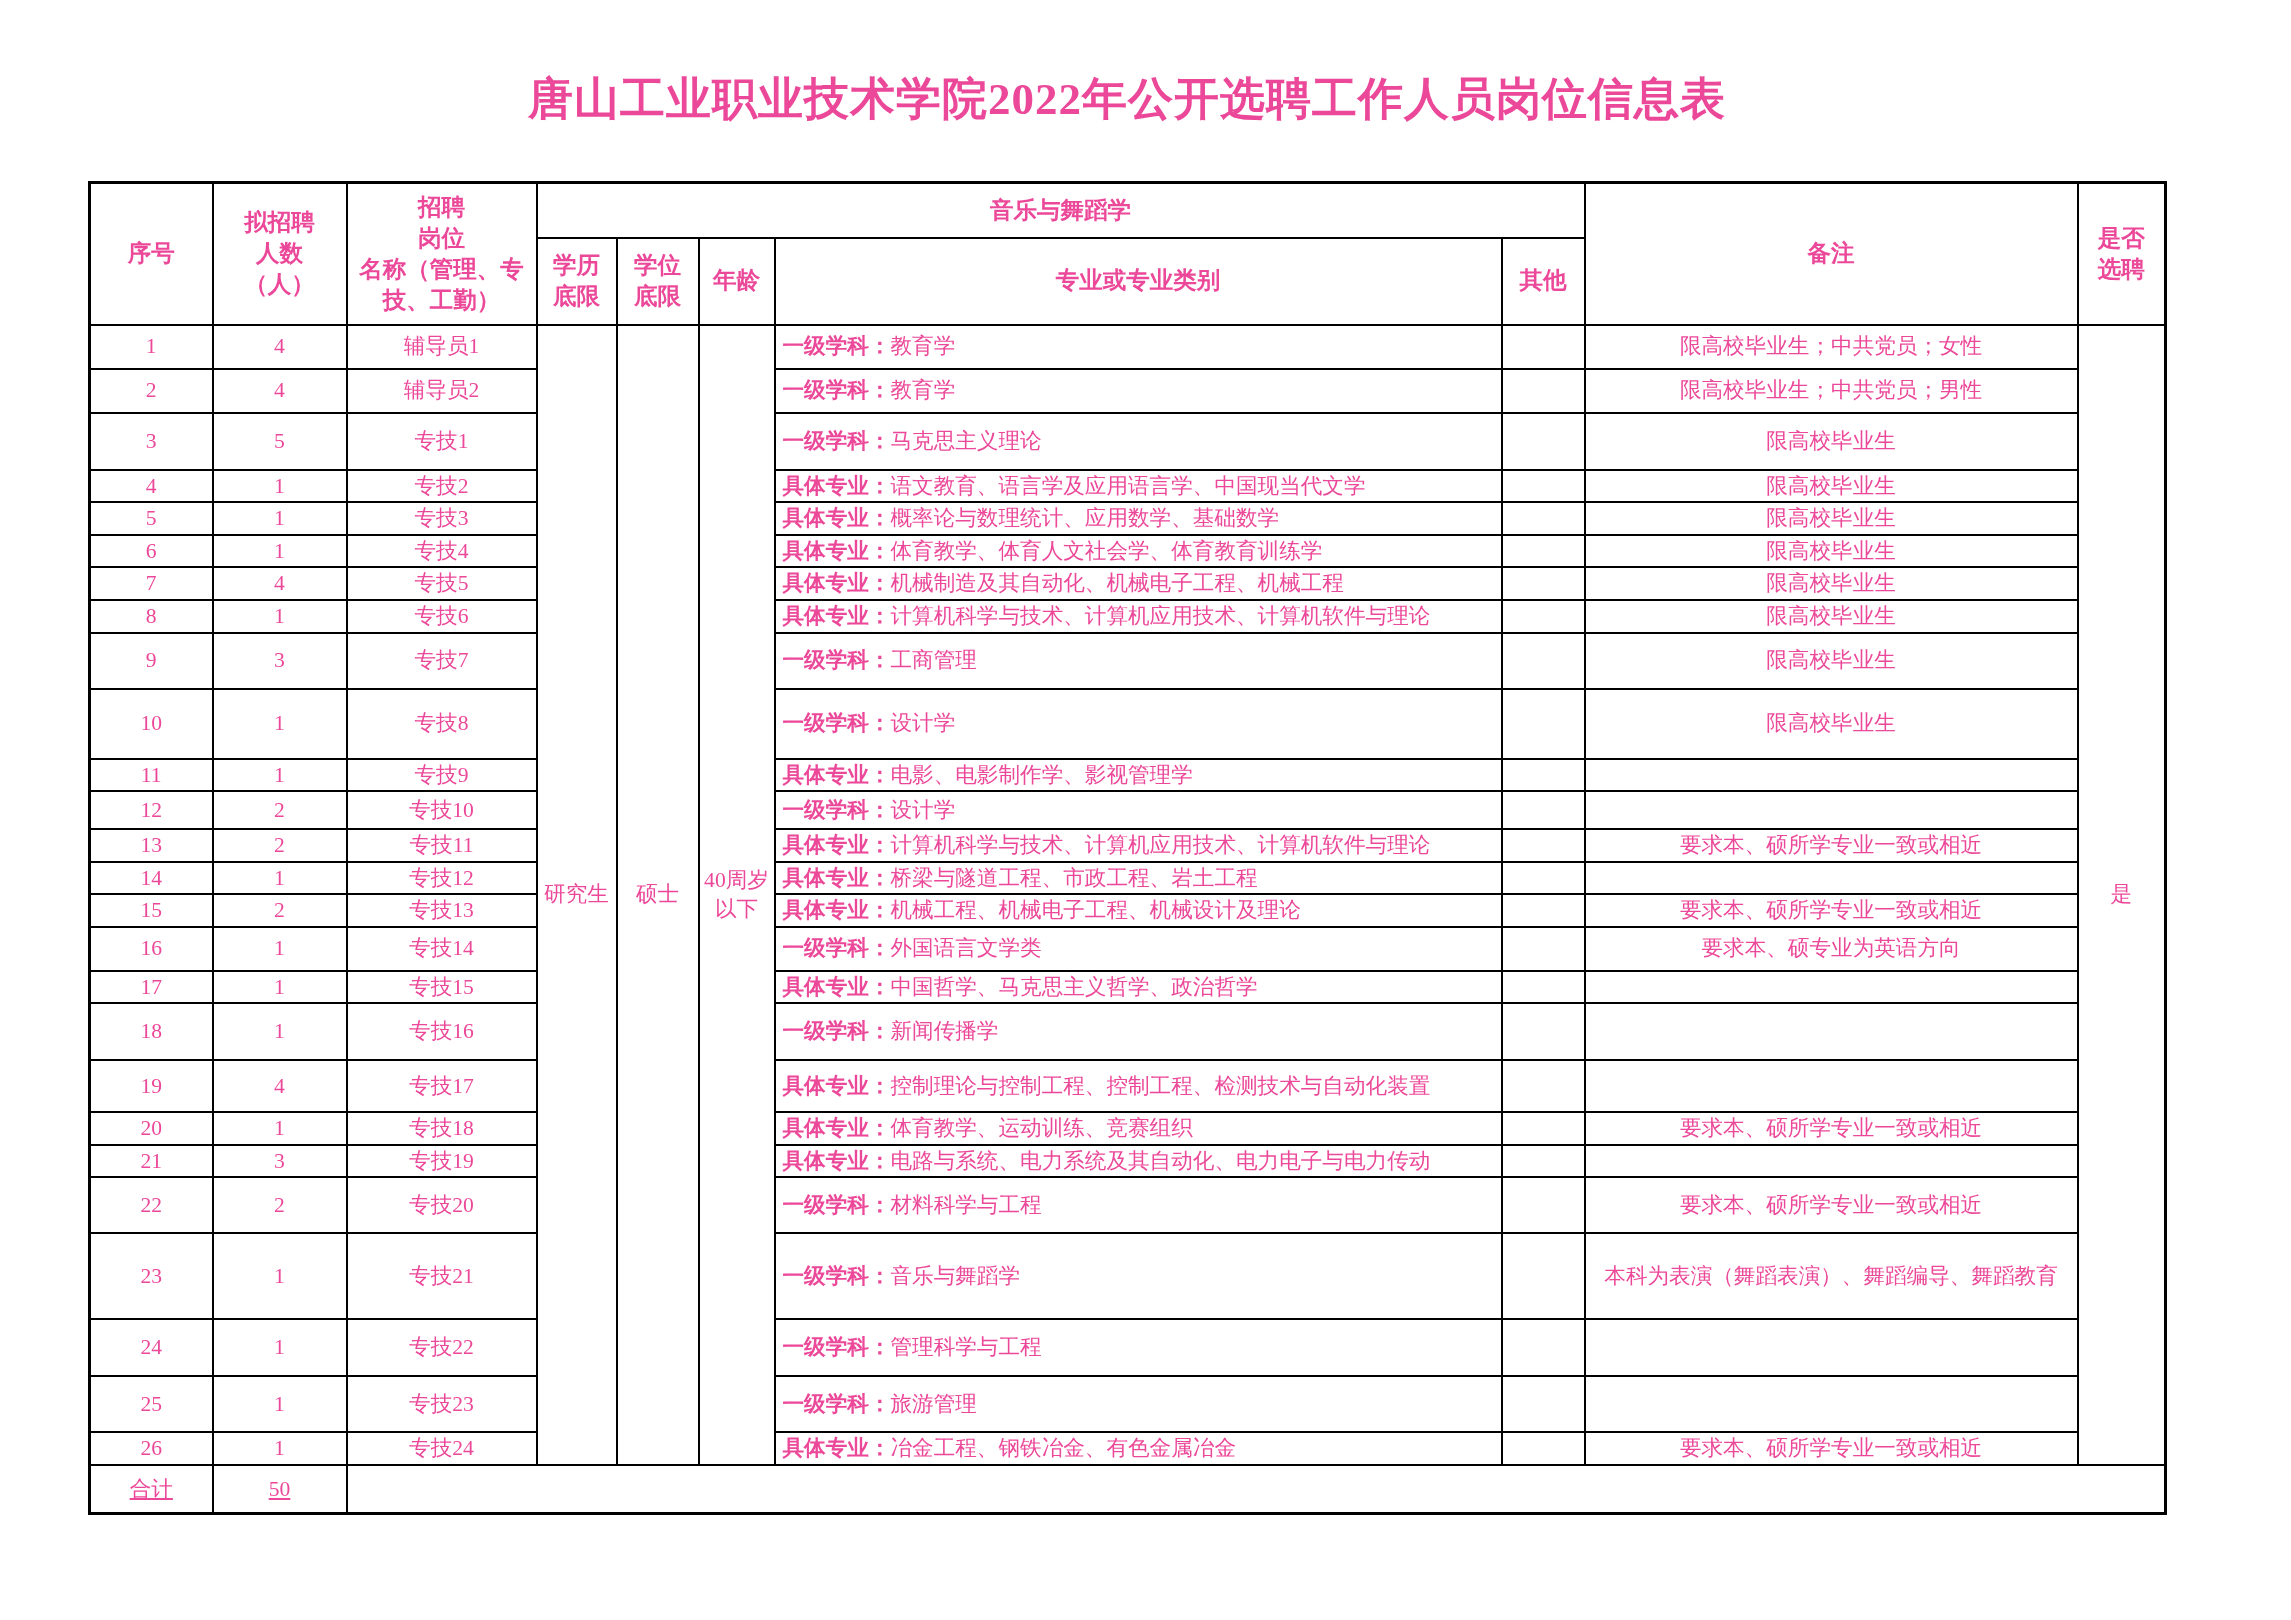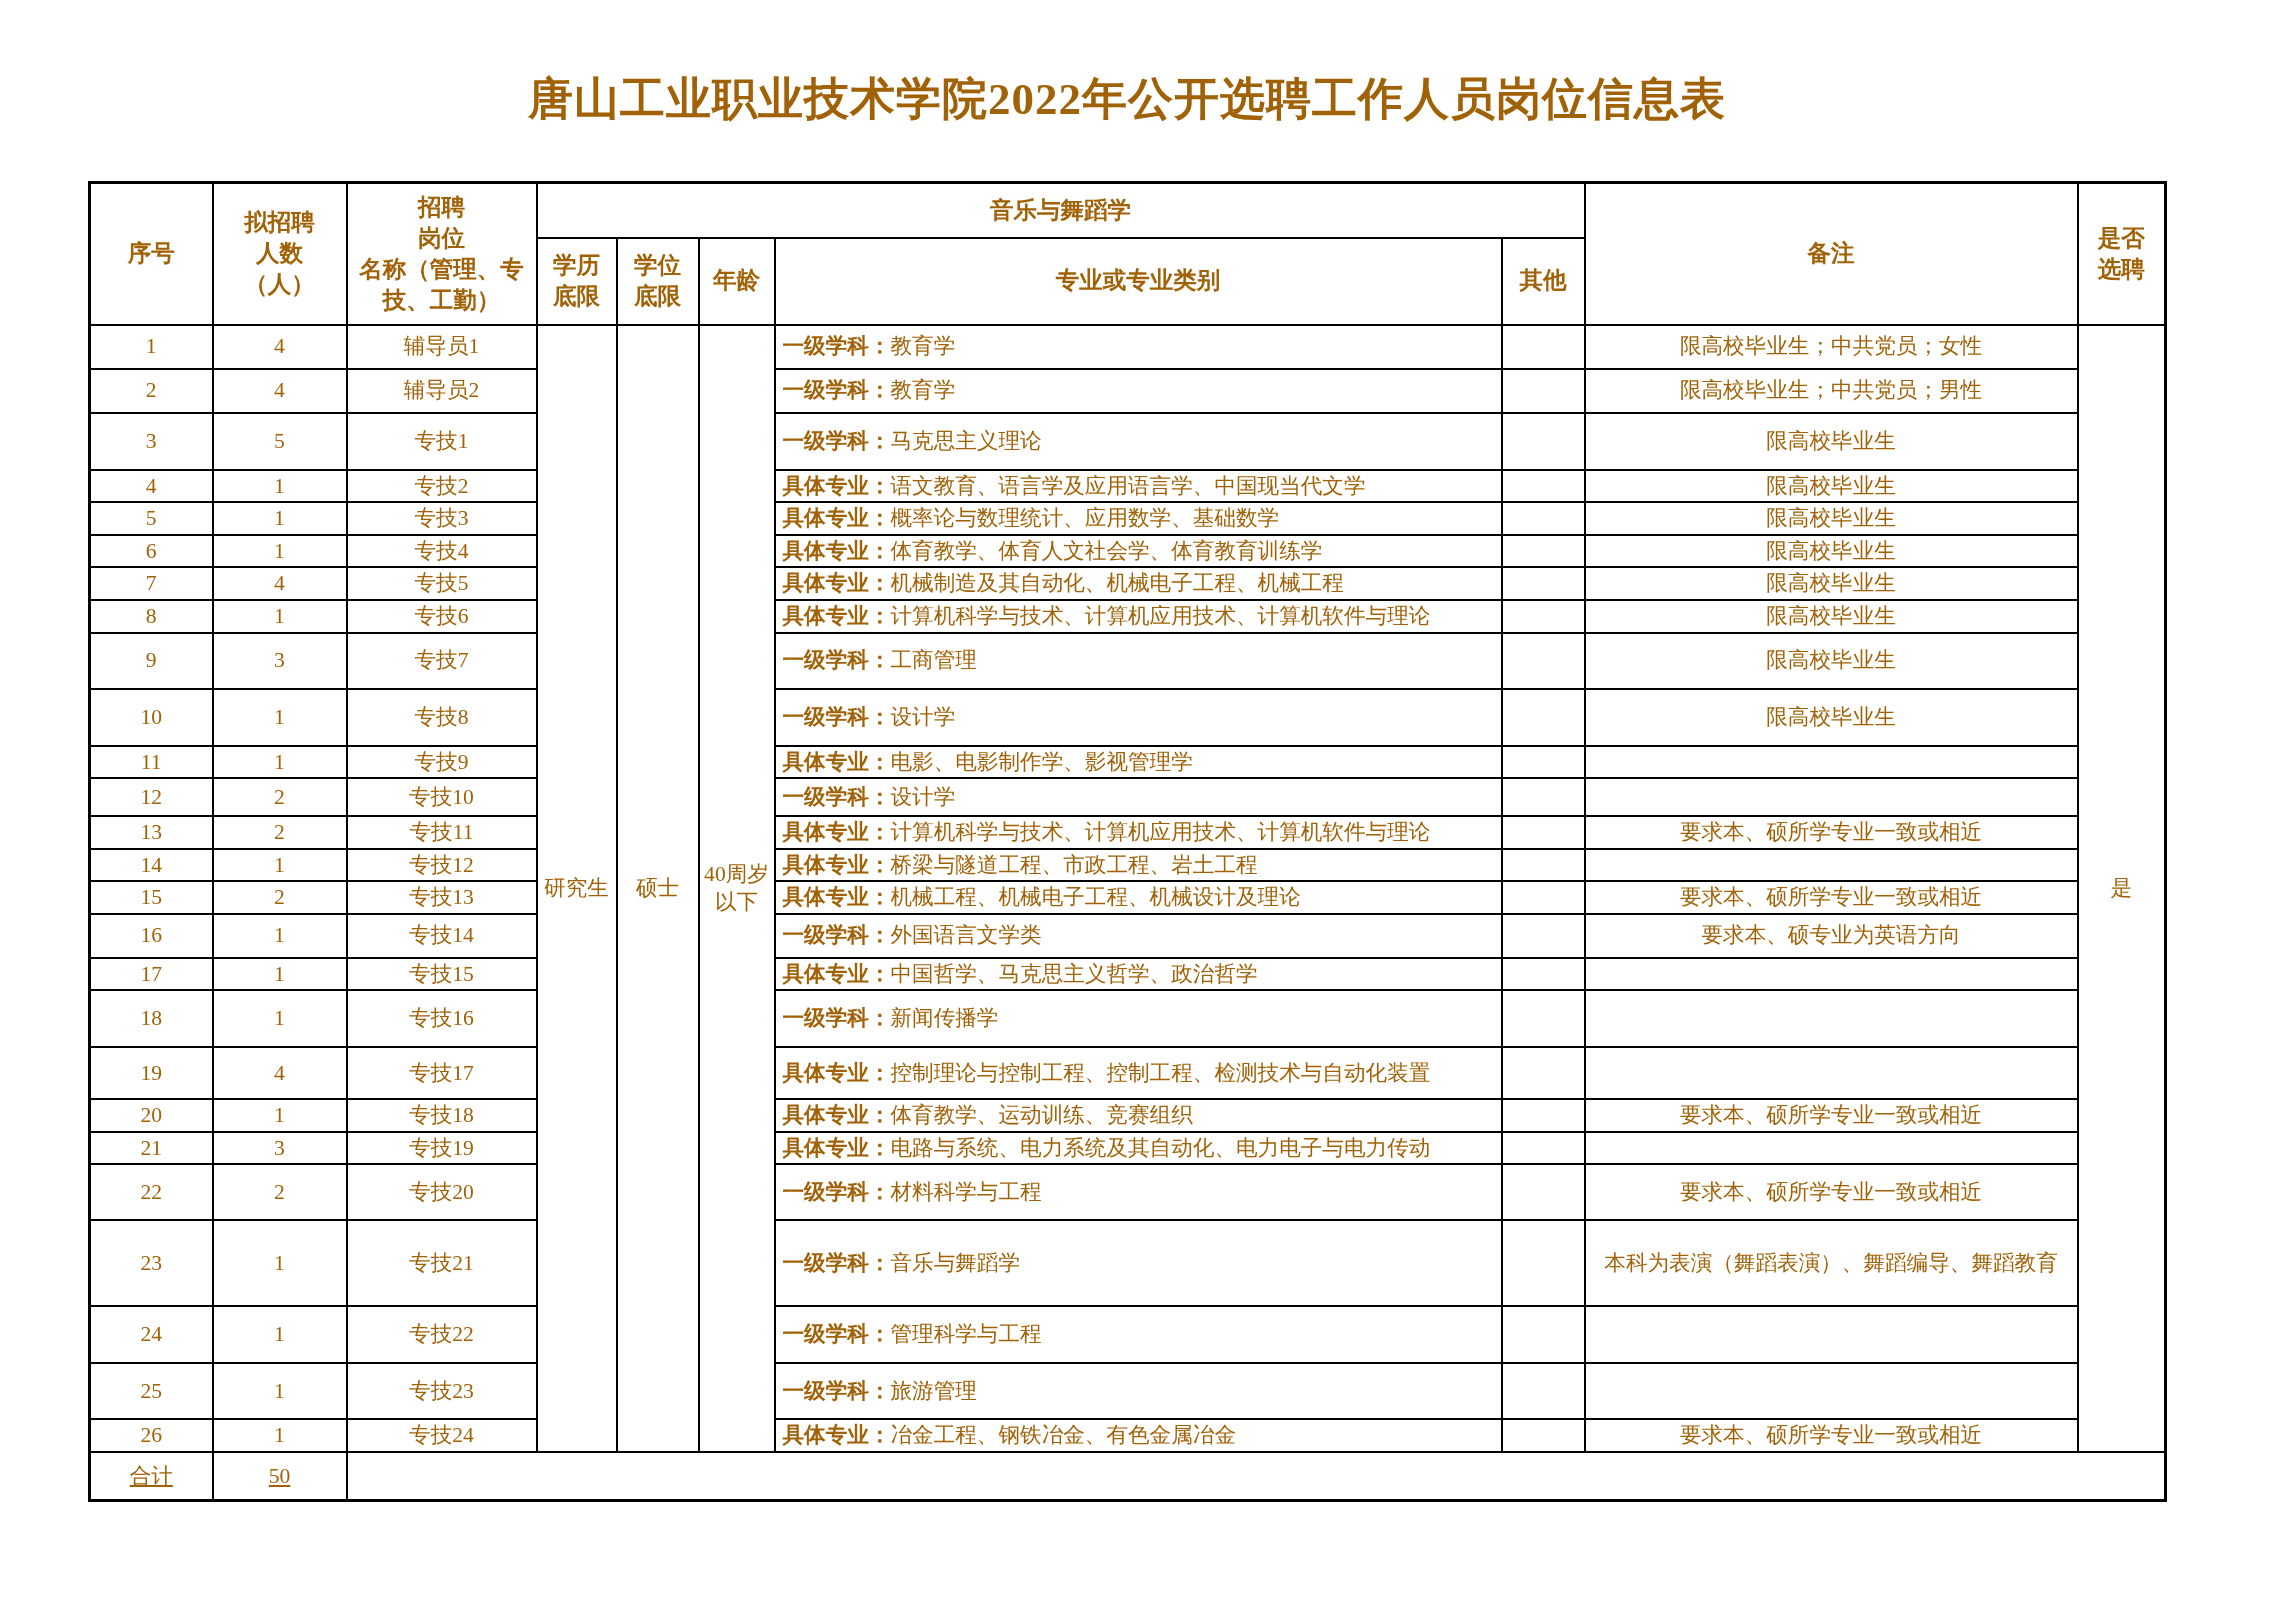--- a/index.html
+++ b/index.html
@@ -1,17 +1,17 @@
 <!DOCTYPE html>
 <html><head>
 <meta charset="utf-8">
 <style>
   html,body{margin:0;padding:0;background:#ffffff;}
   .page{position:relative;width:2292px;height:1620px;background:#fff;
-        font-family:"Liberation Serif","DejaVu Serif",serif;color:#a16207;}
+        font-family:"Liberation Serif","DejaVu Serif",serif;color:#ec4899;}
   .title{position:absolute;top:69px;left:88px;width:2078px;margin:0;
          text-align:center;font-size:45px;font-weight:bold;letter-spacing:1px;}
   table.sheet{position:absolute;top:181px;left:88px;width:2078px;
         border-collapse:collapse;table-layout:fixed;border:3.9px solid #000;}
   th,td{border:2.9px solid #000;padding:1px 2.9px;overflow:hidden;
         font-size:21.6px;line-height:1.32;vertical-align:middle;}
   th{font-size:23.5px;font-weight:bold;text-align:center;}
   .pre{white-space:pre-line;}
   .c-center{text-align:center;}
   .c-major{text-align:left;padding-left:7px;}
@@ -133,21 +133,21 @@
           <td class="c-center">限高校毕业生</td>
         </tr>
         <tr style="height: 56px;">
           <td class="c-center">9</td>
           <td class="c-center">3</td>
           <td class="c-center">专技7</td>
           <td class="c-major"><b>一级学科：</b><span>工商管理</span></td>
           <td class="c-center"></td>
           <td class="c-center">限高校毕业生</td>
         </tr>
-        <tr style="height: 57px; margin-top: 28px;">
+        <tr style="height: 70px; margin-top: 28px;">
           <td class="c-center">10</td>
           <td class="c-center">1</td>
           <td class="c-center">专技8</td>
           <td class="c-major"><b>一级学科：</b><span>设计学</span></td>
           <td class="c-center"></td>
           <td class="c-center">限高校毕业生</td>
         </tr>
         <tr style="height: 31px;">
           <td class="c-center">11</td>
           <td class="c-center">1</td>

